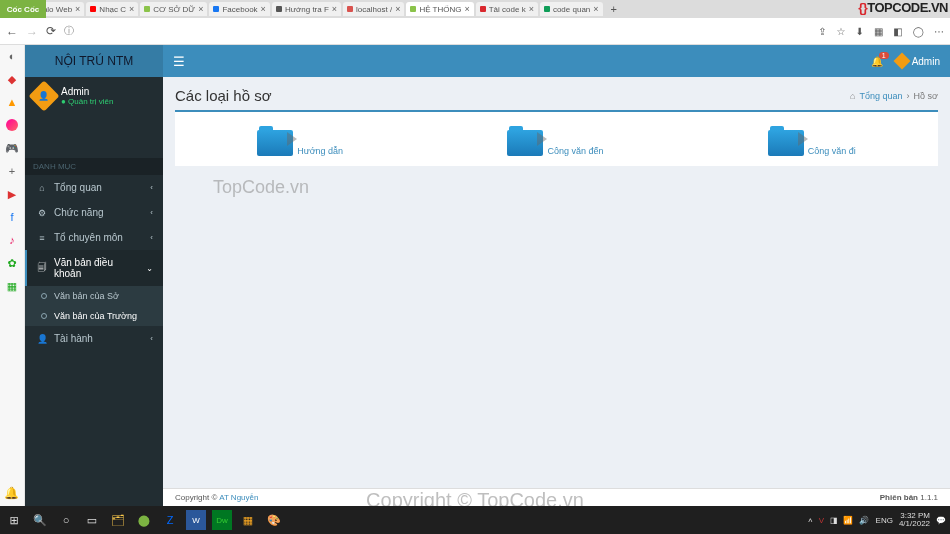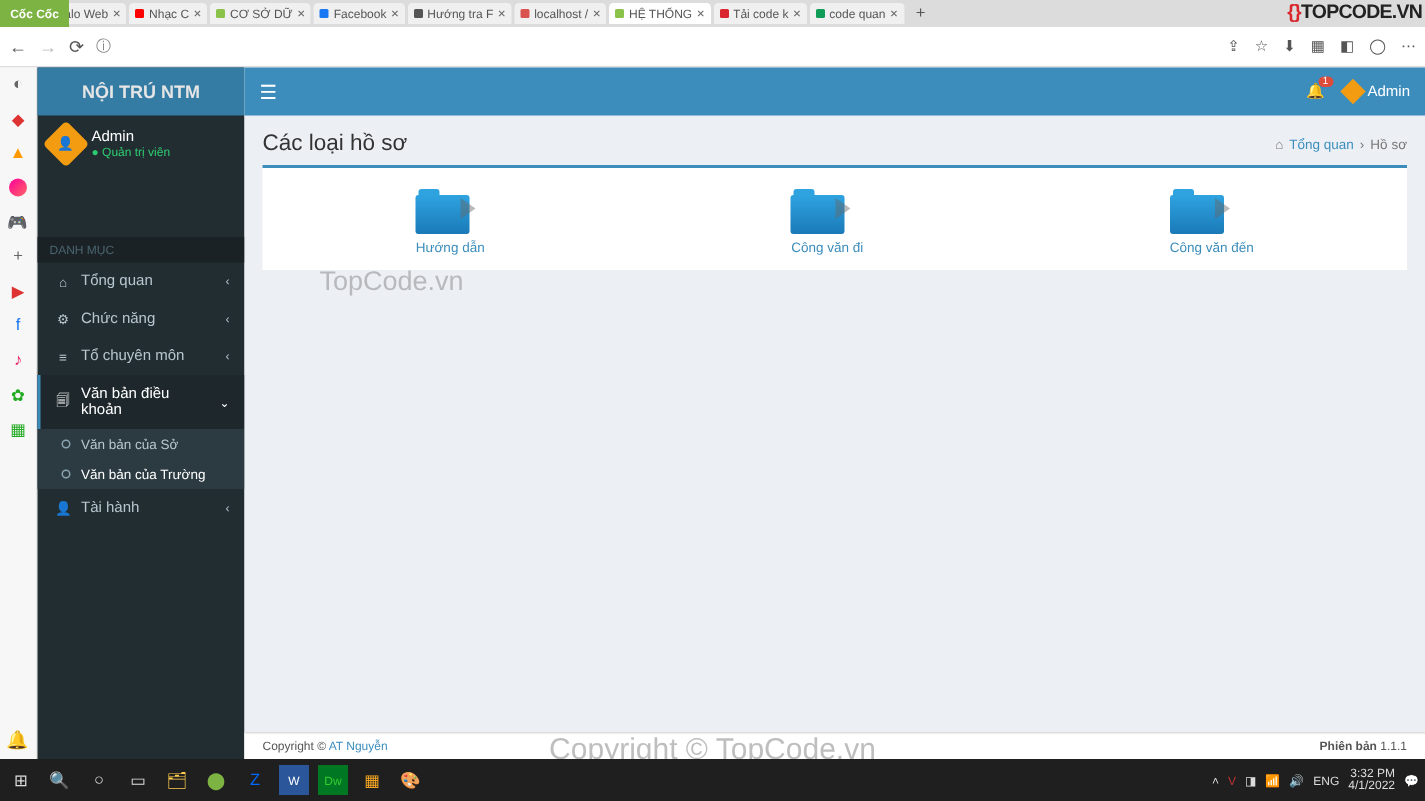--- a/index.html
+++ b/index.html
@@ -28,21 +28,21 @@
 .sys-ico.green { color: #2a2; }
 .sys-ico.blue { color: #1877f2; }
 .sys-sidebar-bottom { position: absolute; bottom: 6px; font-size: 12px; color: #555; }
 
 
 .app { position: absolute; left: 25px; top: 45px; right: 0; bottom: 28px; display: flex; }
 
 
 .app-side { width: 138px; background: #222d32; color: #b8c7ce; display: flex; flex-direction: column; font-size: 10px; }
 .brand-bar { background: #357ca5; height: 32px; display: flex; align-items: center; justify-content: center; }
-.brand-text { color: #e5e5e5; font-weight: bold; font-size: 12px; }
+.brand-text { color: #0f172a; font-weight: normal; font-size: 12px; }
 .user-panel { padding: 8px; display: flex; align-items: center; gap: 6px; }
 .user-avatar { width: 22px; height: 22px; background: #f39c12; border-radius: 3px; transform: rotate(45deg); display: flex; align-items: center; justify-content: center; }
 .user-avatar-inner { transform: rotate(-45deg); font-size: 9px; color: #fff; }
 .user-info-name { color: #fff; font-size: 10px; }
 .user-info-role { color: #2ecc71; font-size: 8px; }
 .side-header { background: #1a2226; color: #4b646f; padding: 4px 8px; font-size: 8px; text-transform: uppercase; margin-top: 43px; }
 .side-item { padding: 7px 10px; display: flex; align-items: center; gap: 7px; cursor: pointer; border-left: 2px solid transparent; }
 .side-item.active { background: #1e282c; border-left-color: #3c8dbc; color: #fff; }
 .side-item-icon { width: 10px; text-align: center; font-size: 9px; }
 .side-item-label { flex: 1; }
@@ -60,21 +60,21 @@
 .bell-wrap { position: relative; }
 .bell-badge { position: absolute; top: -4px; right: -5px; background: #dd4b39; color: #fff; font-size: 7px; padding: 0 3px; border-radius: 6px; }
 .admin-diamond { width: 12px; height: 12px; background: #f39c12; transform: rotate(45deg); }
 
 .content-header { padding: 10px 12px 6px; display: flex; justify-content: space-between; align-items: center; }
 .page-title { font-size: 15px; color: #333; font-weight: 400; }
 .breadcrumb { font-size: 9px; color: #777; display: flex; gap: 4px; align-items: center; }
 .bc-link { color: #3c8dbc; }
 
 .box { margin: 0 12px; background: #fff; border-top: 2px solid #3c8dbc; padding: 14px 0 10px; display: flex; justify-content: space-around; }
-.folder-item { display: flex; flex-direction: column; align-items: flex-start; gap: 4px; cursor: pointer; }
+.folder-item { display: flex; align-items: flex-end; gap: 4px; cursor: pointer; }
 .folder-icon { width: 36px; height: 30px; position: relative; }
 .folder-body { position: absolute; bottom: 0; width: 36px; height: 26px; background: linear-gradient(#2ea3e0,#1b7ab8); border-radius: 2px; }
 .folder-tab { position: absolute; top: 0; left: 2px; width: 14px; height: 6px; background: #2ea3e0; border-radius: 2px 2px 0 0; }
 .folder-arrow { position: absolute; right: -4px; top: 6px; width: 0; height: 0; border-top: 7px solid transparent; border-bottom: 7px solid transparent; border-left: 10px solid #666; opacity: 0.45; }
 .folder-label { font-size: 9px; color: #3c8dbc; }
 
 .watermark { position: absolute; left: 50px; top: 132px; font-size: 18px; color: rgba(140,140,140,0.55); font-weight: 500; }
 .overlay-watermark { position: absolute; left: 0; right: 0; bottom: 22px; text-align: center; font-size: 20px; color: rgba(110,110,110,0.45); pointer-events: none; }
 .top-watermark { position: absolute; right: 2px; top: 0; font-size: 13px; font-weight: bold; color: #222; z-index: 50; letter-spacing: -0.5px; }
 .top-watermark-braces { color: #d9272d; }
@@ -268,29 +268,29 @@
             <div class="folder-arrow"></div>
           </div>
           <div class="folder-label">Hướng dẫn</div>
         </div>
         <div class="folder-item">
           <div class="folder-icon">
             <div class="folder-tab"></div>
             <div class="folder-body"></div>
             <div class="folder-arrow"></div>
           </div>
-          <div class="folder-label">Công văn đi</div>
+          <div class="folder-label">Công văn đến</div>
         </div>
         <div class="folder-item">
           <div class="folder-icon">
             <div class="folder-tab"></div>
             <div class="folder-body"></div>
             <div class="folder-arrow"></div>
           </div>
-          <div class="folder-label">Công văn đến</div>
+          <div class="folder-label">Công văn đi</div>
         </div>
       </div>
 
     <div class="watermark">TopCode.vn</div>
 
     <div class="footer">
       <div>
         <span>Copyright ©</span>
         <a>AT Nguyễn</a>
       </div>

